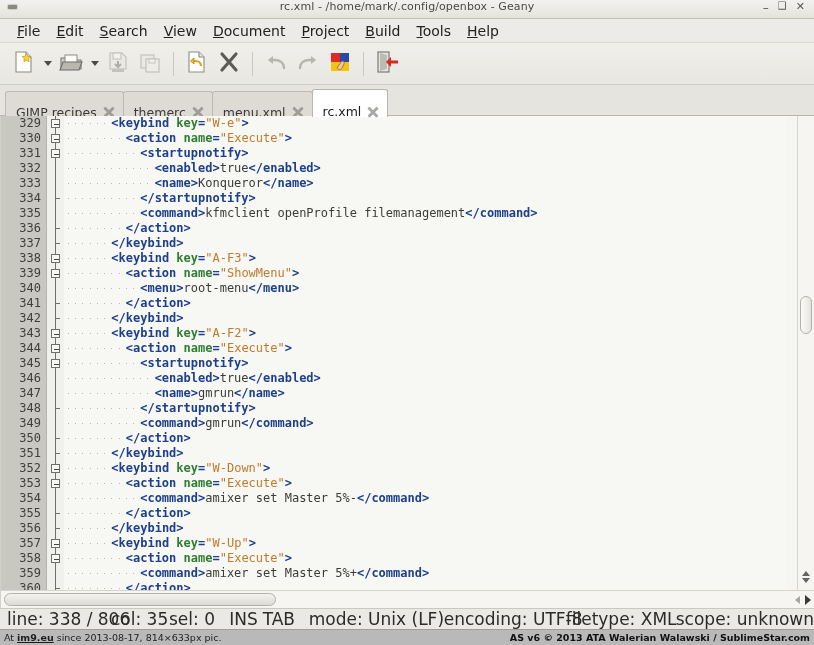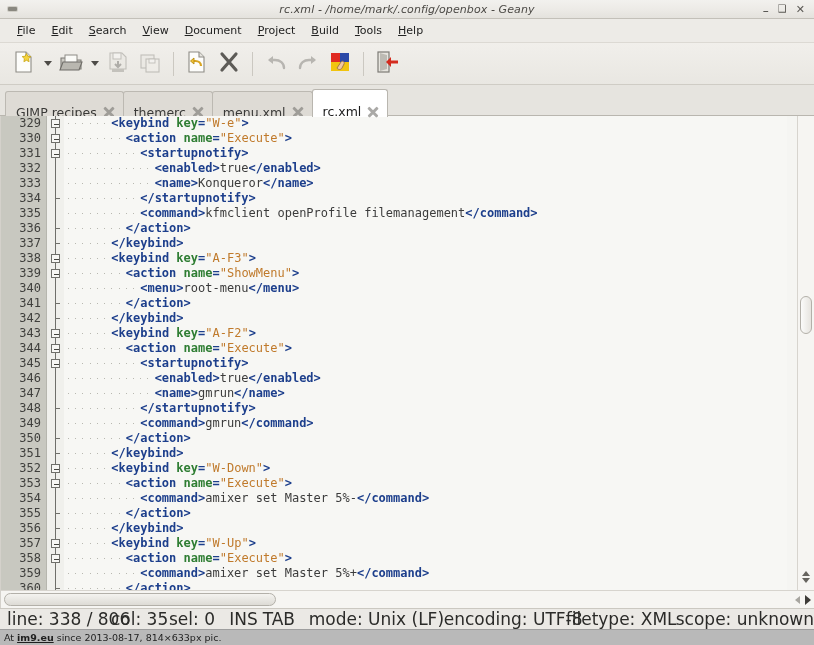--- a/index.html
+++ b/index.html
@@ -12,23 +12,23 @@
     width: 814px; height: 645px; position: relative;
     display: flex; flex-direction: column;
     background: #efefec;
   }
 
   
   .titlebar {
     height: 19px; flex: 0 0 19px;
     background: linear-gradient(to bottom, #f2f1ee 0%, #eceae6 55%, #e4e2dd 100%);
     border-bottom: 1px solid #c3c0b9;
-    display: flex; align-items: center;
+    display: flex; align-items: flex-start;
     position: relative;
-    font-size: 11px; color: #4a4845; font-style: italic;
+    font-size: 11px; color: #4a4845;
   }
   .titlebar .tb-icon {
     width: 16px; height: 14px; margin-left: 4px;
     display: flex; align-items: center; justify-content: center;
   }
   .tb-icon-glyph {
     width: 9px; height: 4px; background: #8a8880; border-radius: 1px;
     box-shadow: 0 0 0 1px #cfcdc6;
   }
   .titlebar .tb-title {
@@ -48,21 +48,21 @@
 
   
   .menubar {
     height: 24px; flex: 0 0 24px;
     background: #edebe7;
     border-bottom: 1px solid #dcd9d3;
     display: flex; align-items: center;
     padding-left: 9px;
   }
   .menu-item {
-    font-size: 11px; color: #222222;
+    font-size: 14px; color: #222222;
     padding: 2px 8px 2px 8px;
     cursor: default; white-space: nowrap;
   }
   .menu-item .u { text-decoration: underline; }
 
   
   .toolbar {
     height: 42px; flex: 0 0 42px;
     background: linear-gradient(to bottom, #f1efeb 0%, #e9e7e2 100%);
     border-bottom: 1px solid #cfccc5;
@@ -471,15 +471,16 @@
     <span class="st" style="width:135px">mode: Unix (LF)</span>
     <span class="st" style="width:122px">encoding: UTF-8</span>
     <span class="st" style="width:110px">filetype: XML</span>
     <span class="st">scope: unknown</span>
   </div>
 
   <div class="watermark">
     <div class="wm-left">
       <span>At </span><b>im9.eu</b><span> since 2013-08-17, 814×633px pic.</span>
     </div>
+    <div class="wm-right">AS v6 © 2013 ATA Walerian Walawski / SublimeStar.com</div>
   </div>
 
 </div>
 
 </body></html>

